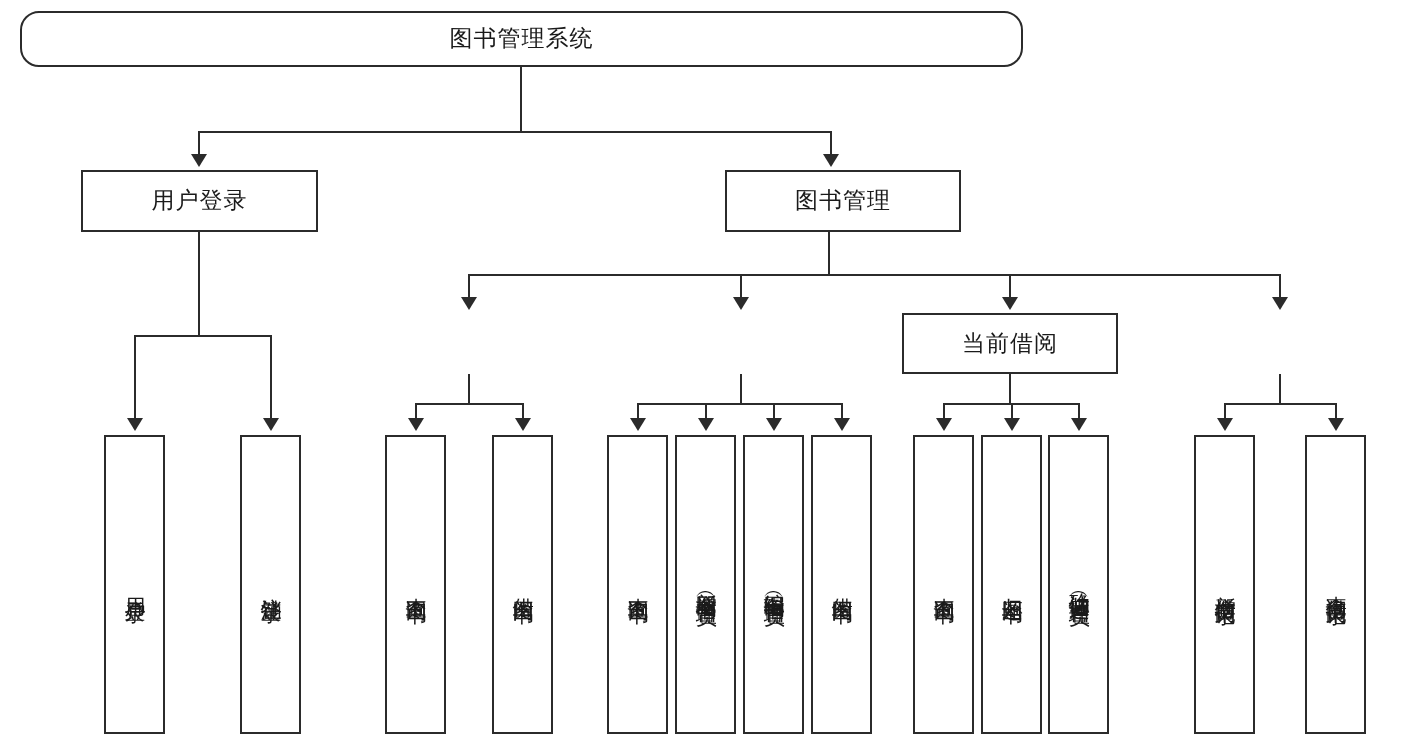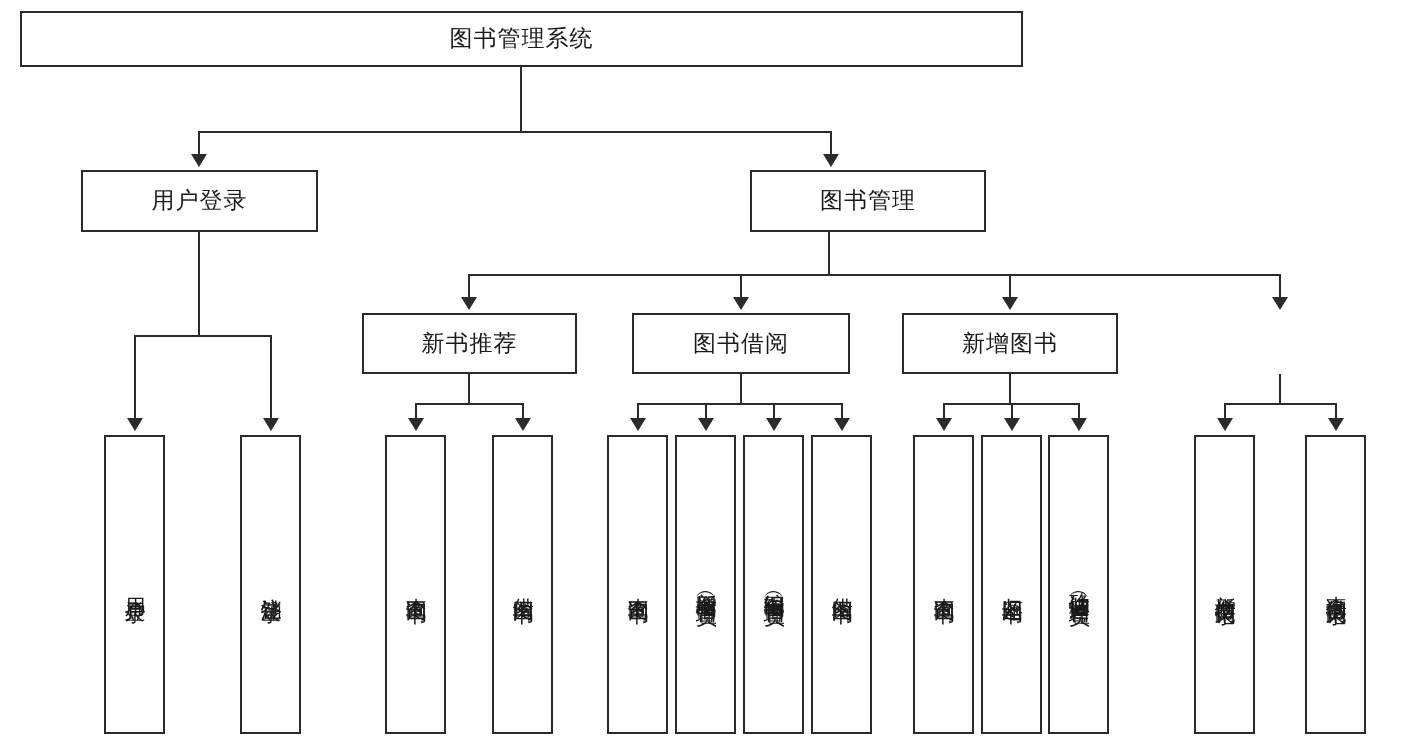--- a/index.html
+++ b/index.html
@@ -84,53 +84,51 @@
     letter-spacing: 0.5px;
     white-space: nowrap;
     pointer-events: none;
   }
 </style>
 </head>
 <body>
 
 <div id="canvas">
 
-  <div class="node root horiz" style="left:20px; top:11px; width:1003px; height:56px;">图书管理系统</div>
+  <div class="node root horiz" style="left:20px; top:11px; width:1003px; height:56px;border-radius:19px;">图书管理系统</div>
 
   <div class="vline" style="left:520px; top:67px; width:2px; height:64px;"></div>
   <div class="hline" style="left:198px; top:131px; width:634px; height:2px;"></div>
   <div class="vline" style="left:198px; top:131px; width:2px; height:25px;"></div>
   <div class="arrow" style="left:191px; top:154px;"></div>
   <div class="vline" style="left:830px; top:131px; width:2px; height:25px;"></div>
   <div class="arrow" style="left:823px; top:154px;"></div>
 
   <div class="node horiz" style="left:81px; top:170px; width:237px; height:62px;">用户登录</div>
-  <div class="node horiz" style="left:750px; top:170px; width:236px; height:62px;text-align:center;">图书管理</div>
+  <div class="node horiz" style="left:725px; top:170px; width:236px; height:62px;text-align:center;">图书管理</div>
 
   <div class="vline" style="left:198px; top:232px; width:2px; height:103px;"></div>
   <div class="hline" style="left:134px; top:335px; width:138px; height:2px;"></div>
   <div class="vline" style="left:134px; top:335px; width:2px; height:85px;"></div>
   <div class="arrow" style="left:127px; top:418px;"></div>
   <div class="vline" style="left:270px; top:335px; width:2px; height:85px;"></div>
   <div class="arrow" style="left:263px; top:418px;"></div>
 
   <div class="vline" style="left:828px; top:232px; width:2px; height:42px;"></div>
   <div class="hline" style="left:468px; top:274px; width:812px; height:2px;"></div>
   <div class="vline" style="left:468px; top:274px; width:2px; height:25px;"></div>
   <div class="arrow" style="left:461px; top:297px;"></div>
   <div class="vline" style="left:740px; top:274px; width:2px; height:25px;"></div>
   <div class="arrow" style="left:733px; top:297px;"></div>
   <div class="vline" style="left:1009px; top:274px; width:2px; height:25px;"></div>
   <div class="arrow" style="left:1002px; top:297px;"></div>
   <div class="vline" style="left:1279px; top:274px; width:2px; height:25px;"></div>
   <div class="arrow" style="left:1272px; top:297px;"></div>
 
-  <div class="node horiz" style="left:362px; top:313px; width:215px; height:61px;">新书推荐</div>
-  <div class="node horiz" style="left:632px; top:313px; width:218px; height:61px;">图书借阅</div>
-  <div class="node horiz" style="left:902px; top:313px; width:216px; height:61px;">新增图书</div>
+  <div class="node horiz" style="left:902px; top:313px; width:216px; height:61px;">当前借阅</div>
 
   <div class="vline" style="left:468px; top:374px; width:2px; height:29px;"></div>
   <div class="hline" style="left:415px; top:403px; width:109px; height:2px;"></div>
   <div class="vline" style="left:415px; top:403px; width:2px; height:17px;"></div>
   <div class="arrow" style="left:408px; top:418px;"></div>
   <div class="vline" style="left:522px; top:403px; width:2px; height:17px;"></div>
   <div class="arrow" style="left:515px; top:418px;"></div>
 
   <div class="vline" style="left:740px; top:374px; width:2px; height:29px;"></div>
   <div class="hline" style="left:637px; top:403px; width:206px; height:2px;"></div>

